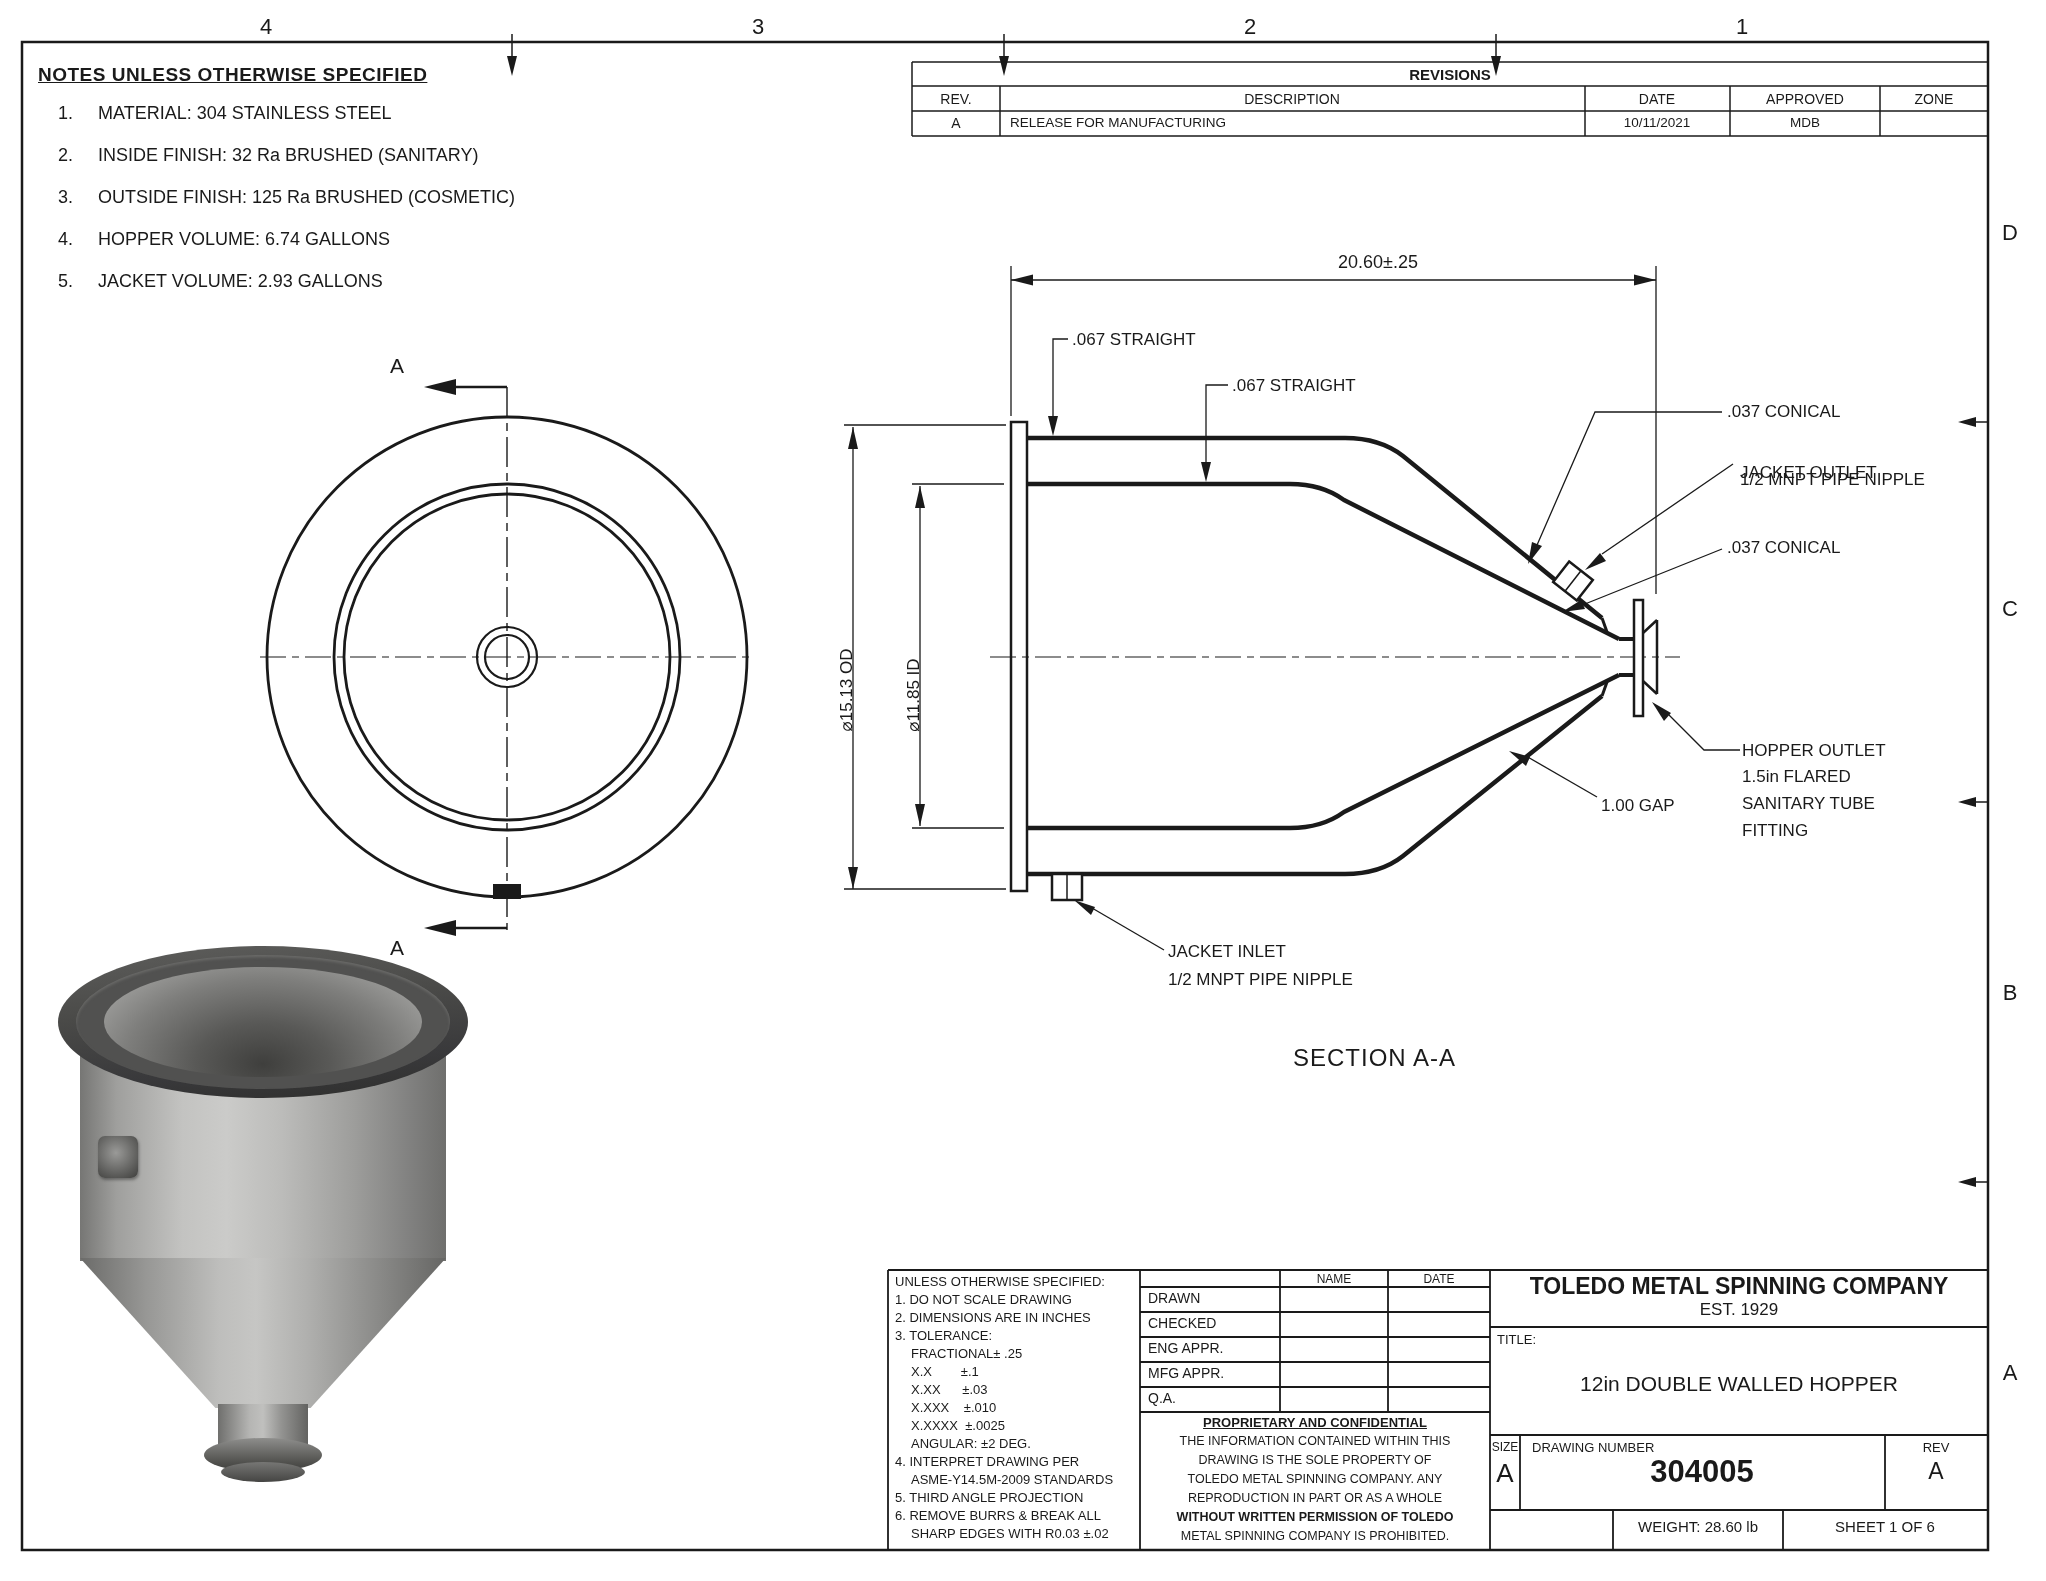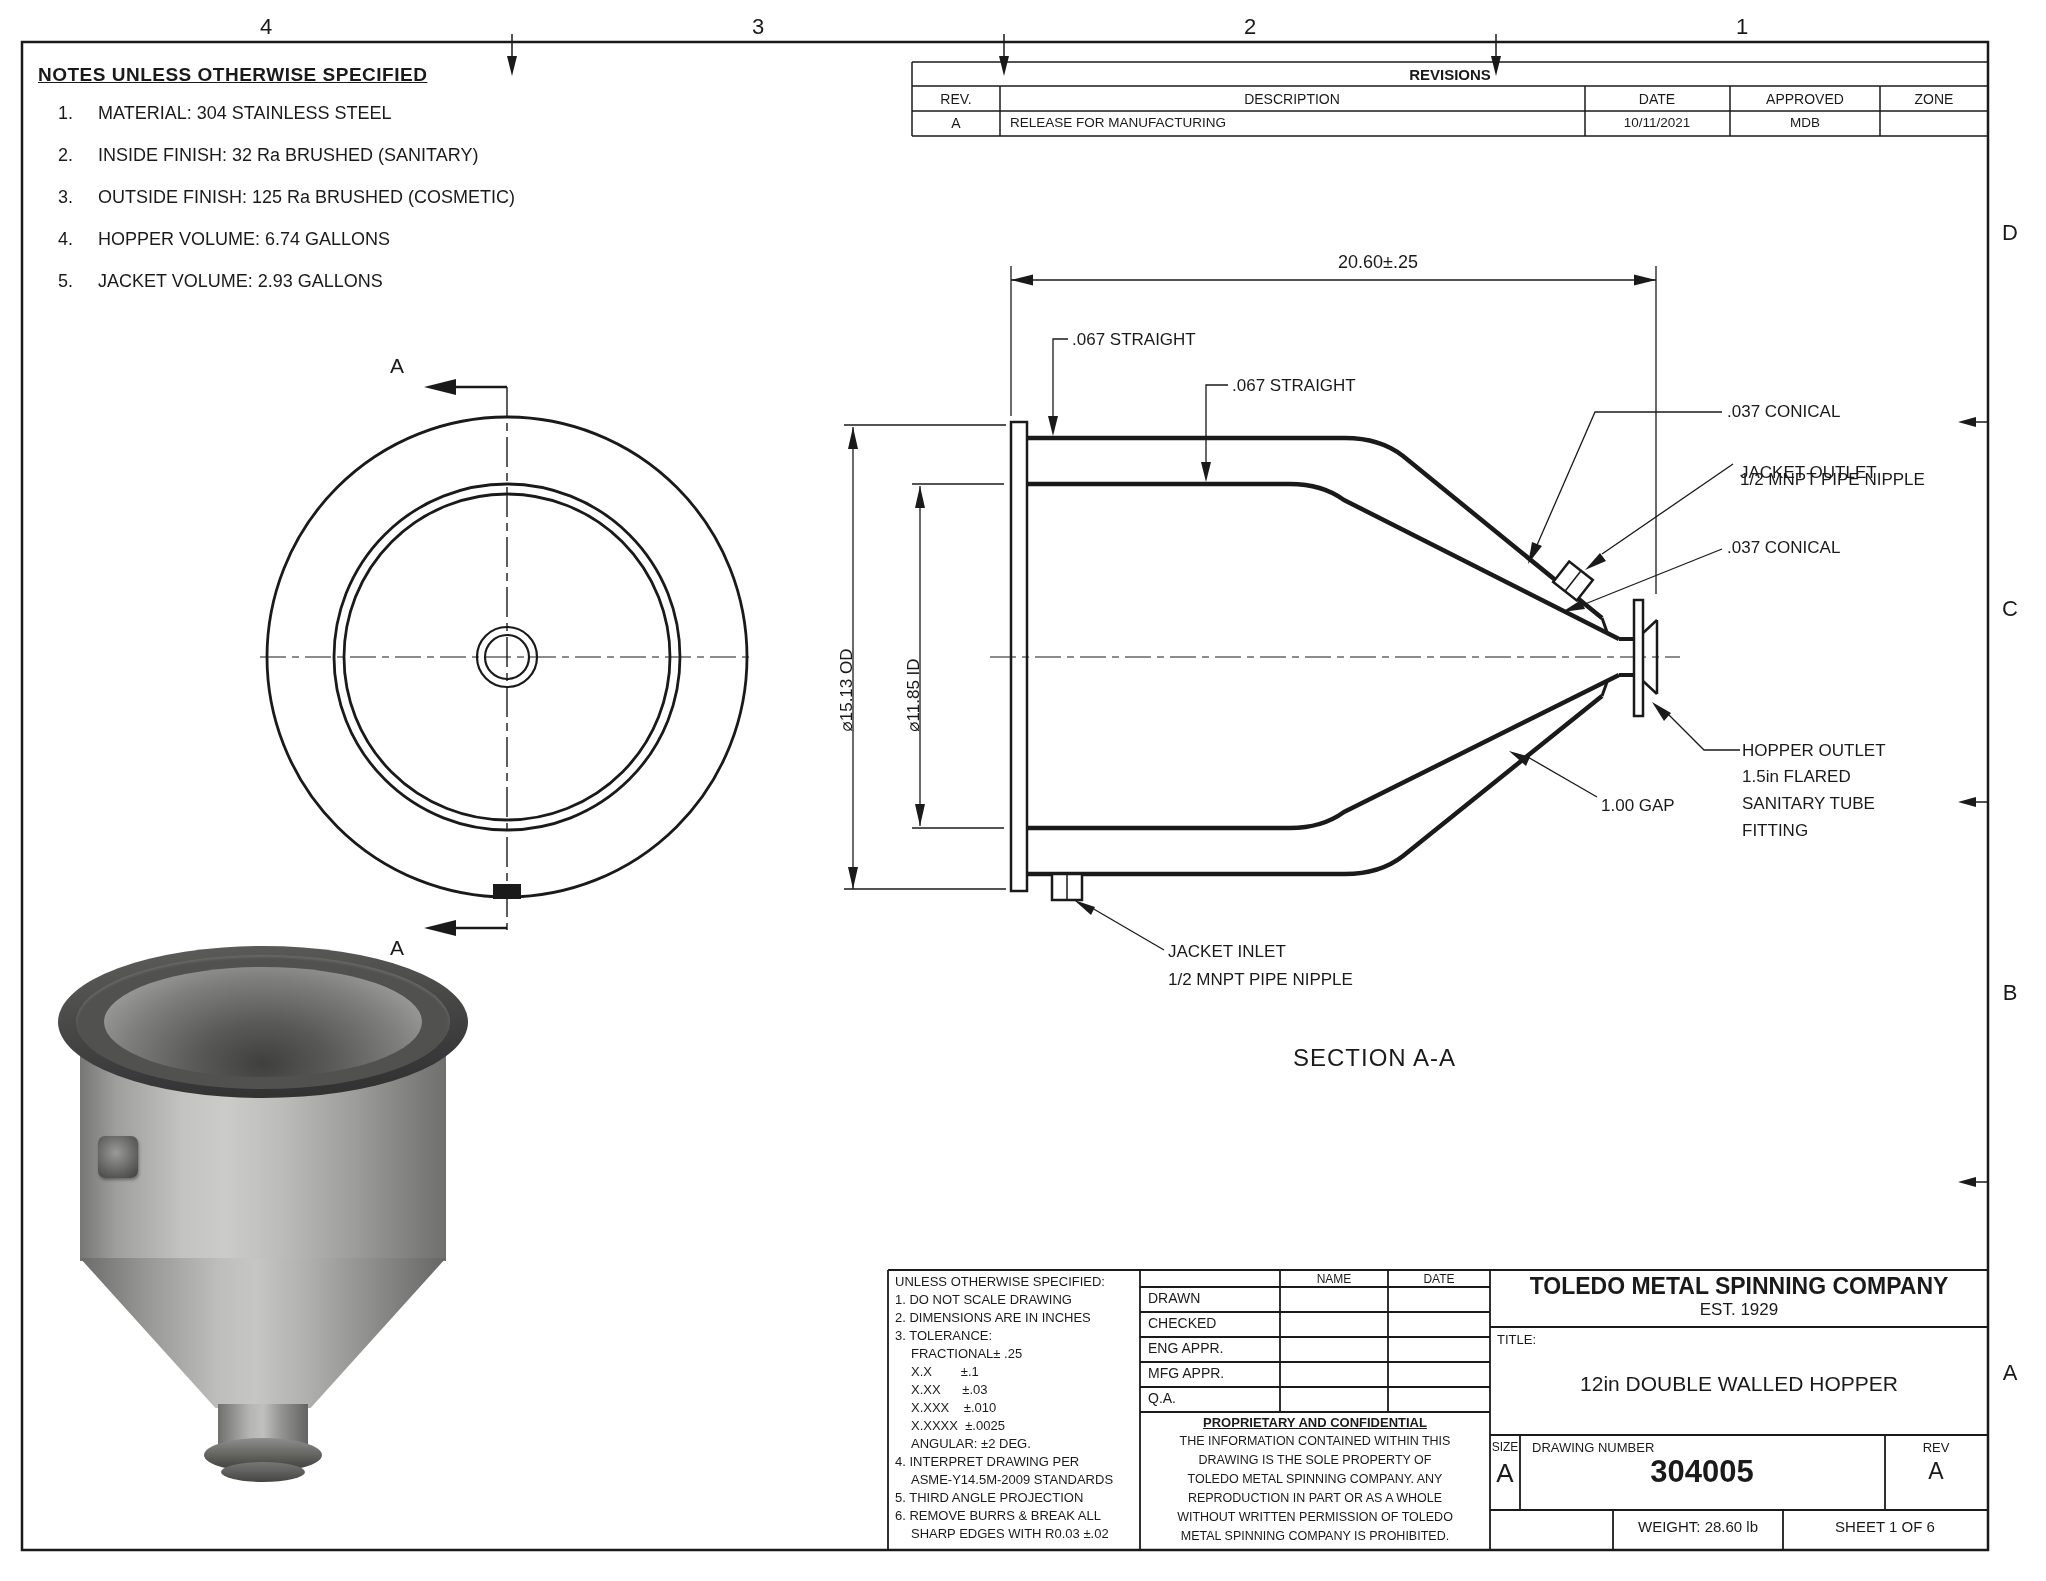--- a/index.html
+++ b/index.html
@@ -284,21 +284,21 @@
   <div class="t" style="left:1148px;top:1315px;font-size:14px;">CHECKED</div>
   <div class="t" style="left:1148px;top:1340px;font-size:14px;">ENG APPR.</div>
   <div class="t" style="left:1148px;top:1365px;font-size:14px;">MFG APPR.</div>
   <div class="t" style="left:1148px;top:1390px;font-size:14px;">Q.A.</div>
 
   <div class="t tc b u" style="left:1315px;top:1415px;font-size:13px;">PROPRIETARY AND CONFIDENTIAL</div>
   <div class="t tc" style="left:1315px;top:1434px;font-size:12.5px;">THE INFORMATION CONTAINED WITHIN THIS</div>
   <div class="t tc" style="left:1315px;top:1453px;font-size:12.5px;">DRAWING IS THE SOLE PROPERTY OF</div>
   <div class="t tc" style="left:1315px;top:1472px;font-size:12.5px;">TOLEDO METAL SPINNING COMPANY.  ANY</div>
   <div class="t tc" style="left:1315px;top:1491px;font-size:12.5px;">REPRODUCTION IN PART OR AS A WHOLE</div>
-  <div class="t tc" style="left:1315px;top:1510px;font-size:12.5px;">WITHOUT WRITTEN PERMISSION OF TOLEDO</div>
+  <div class="t tc" style="left:1315px;top:1510px;font-size:12.5px;font-weight:bold;">WITHOUT WRITTEN PERMISSION OF TOLEDO</div>
   <div class="t tc" style="left:1315px;top:1529px;font-size:12.5px;">METAL SPINNING COMPANY IS PROHIBITED.</div>
 
   <div class="t tc b" style="left:1739px;top:1273px;font-size:23px;">TOLEDO METAL SPINNING COMPANY</div>
   <div class="t tc" style="left:1739px;top:1300px;font-size:17px;">EST. 1929</div>
   <div class="t" style="left:1497px;top:1332px;font-size:13px;">TITLE:</div>
   <div class="t tc" style="left:1739px;top:1372px;font-size:21px;">12in DOUBLE WALLED HOPPER</div>
   <div class="t tc" style="left:1505px;top:1440px;font-size:12px;">SIZE</div>
   <div class="t tc" style="left:1505px;top:1458px;font-size:26px;">A</div>
   <div class="t" style="left:1532px;top:1440px;font-size:13px;">DRAWING NUMBER</div>
   <div class="t tc b" style="left:1702px;top:1454px;font-size:31px;text-align:center;">304005</div>

